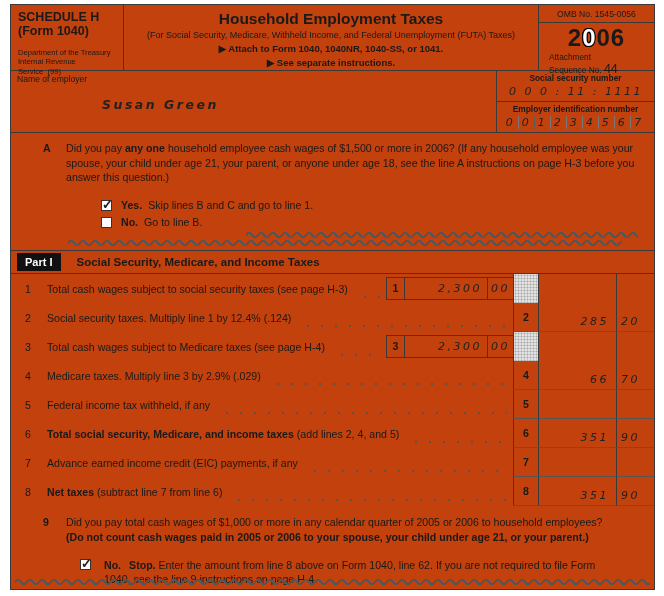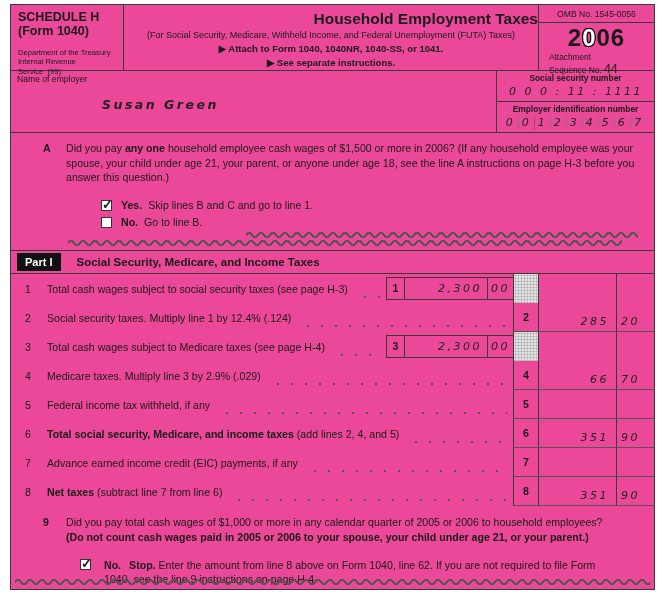--- a/index.html
+++ b/index.html
@@ -1,31 +1,31 @@
 <!DOCTYPE html>
 <html><head>
 <meta charset="utf-8">
 <style>
   * { margin:0; padding:0; box-sizing:border-box; }
   html,body { width:664px; height:596px; background:#fff; }
   body { font-family:"Liberation Sans", sans-serif; color:#1a1a1a; font-size:10.5px; }
-  .form { position:relative; margin:4px 9px 0 10px; height:586px; border:1.6px solid #3a3a3a; background:#ec4899; overflow:hidden; }
+  .form { position:relative; margin:4px 9px 0 10px; height:586px; border:1.6px solid #3a3a3a; background:#c2410c; overflow:hidden; }
 
   
   .hw { font-family:"DejaVu Sans", sans-serif; font-style:italic; letter-spacing:2.5px; color:#222; }
 
   .b { font-weight:bold; }
 
   
   .hdr { display:flex; border-bottom:1.6px solid #3a3a3a; height:66px; }
   .hdr-left { width:113px; border-right:1.3px solid #3a3a3a; padding:5px 2px 0 7px; }
   .hdr-left .sched { font-size:12.5px; font-weight:bold; line-height:1.15; }
   .hdr-left .dept { font-size:7.6px; margin-top:9px; line-height:1.25; }
   .hdr-center { flex:1; text-align:center; padding-top:5px; }
-  .hdr-center .title { font-size:15.5px; font-weight:bold;text-align:right; }
+  .hdr-center .title { font-size:15.5px; font-weight:bold; }
   .hdr-center .subtitle { font-size:9px; margin-top:2px; }
   .hdr-center .arrowline { font-size:9.5px; font-weight:bold; margin-top:3px; }
   .hdr-right { width:116px; border-left:1.3px solid #3a3a3a; display:flex; flex-direction:column; }
   .omb { border-bottom:1.3px solid #3a3a3a; font-size:8.6px; text-align:center; padding:4px 0 3px; }
   .yearbox { text-align:center; font-size:24px; font-weight:bold; letter-spacing:1px; line-height:1; padding-top:3px; }
   .hollow { color:#fff; text-shadow:-1.2px 0 #000, 1.2px 0 #000, 0 -1.2px #000, 0 1.2px #000, -.8px -.8px #000, .8px .8px #000, -.8px .8px #000, .8px -.8px #000; }
   .attach { font-size:8.3px; padding-left:10px; margin-top:2px; line-height:1.25; }
   .seqno { font-size:12.5px; }
 
   

